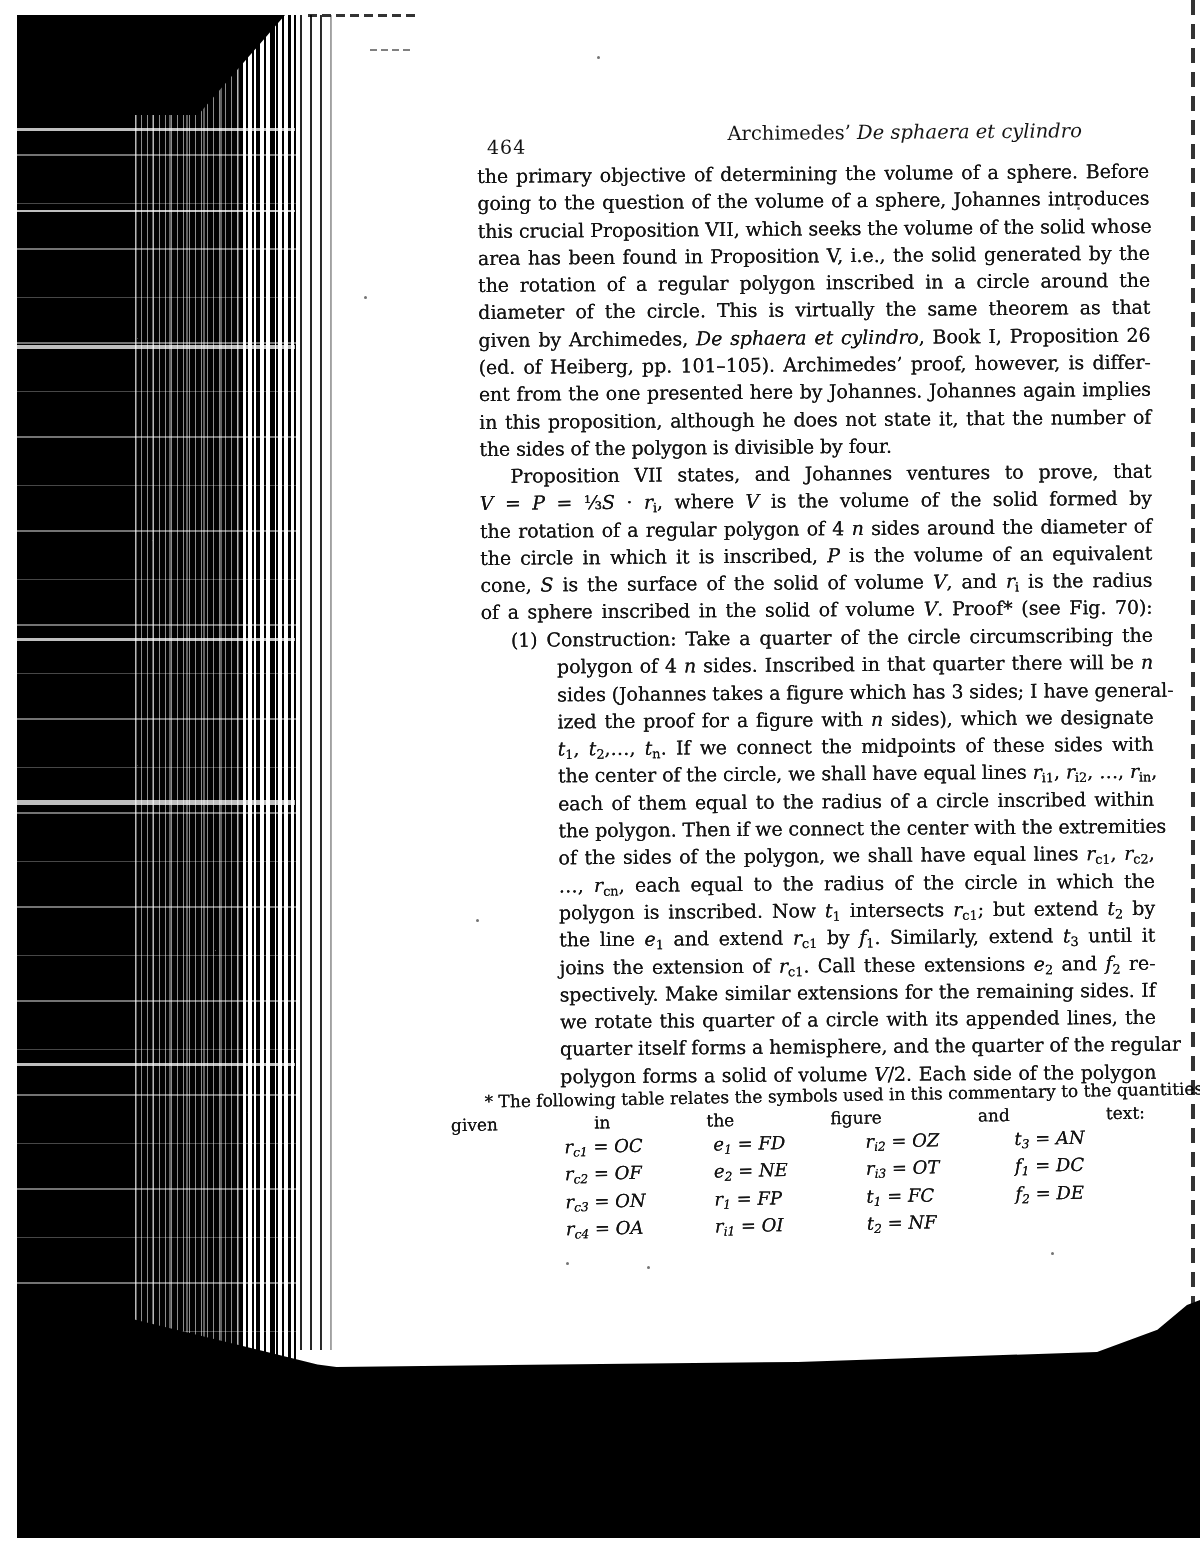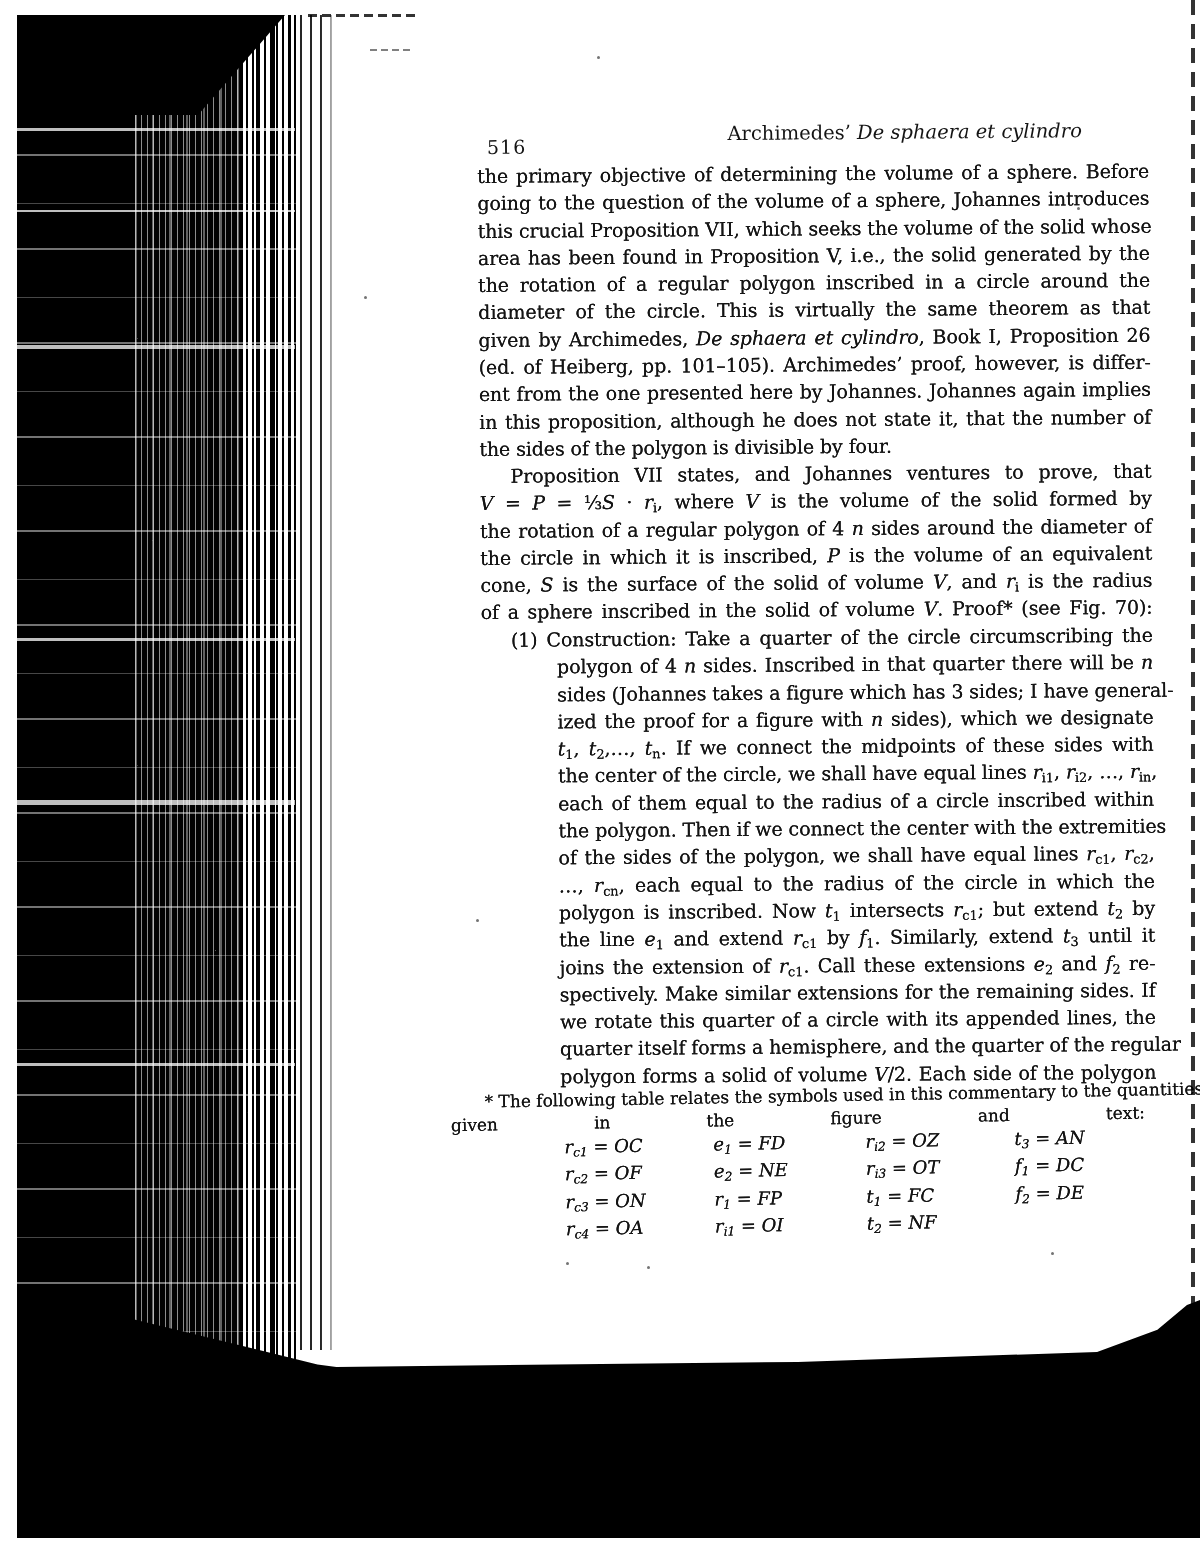--- a/index.html
+++ b/index.html
@@ -84,21 +84,21 @@
     background:repeating-linear-gradient(90deg,#000 0 9px,transparent 9px 14px);}
   .dash2{left:370px;top:49px;width:42px;height:2px;opacity:.5;
     background:repeating-linear-gradient(90deg,#000 0 7px,transparent 7px 11px);}
   .dot{width:3px;height:3px;border-radius:50%;background:#000;opacity:.55;}
 </style>
 </head>
 <body>
 
 <div class="text-area">
 
-  <div class="pagenum">516</div>
+  <div class="pagenum">464</div>
   <div class="running-title">Archimedes’ <i>De sphaera et cylindro</i></div>
 
   <div class="para para1">
       <div class="line jl">the primary objective of determining the volume of a sphere. Before</div>
       <div class="line jl">going to the question of the volume of a sphere, Johannes introduces</div>
       <div class="line jl">this crucial Proposition VII, which seeks the volume of the solid whose</div>
       <div class="line jl">area has been found in Proposition V, i.e., the solid generated by the</div>
       <div class="line jl">the rotation of a regular polygon inscribed in a circle around the</div>
       <div class="line jl">diameter of the circle. This is virtually the same theorem as that</div>
       <div class="line jl">given by Archimedes, <i>De sphaera et cylindro</i>, Book I, Proposition 26</div>

